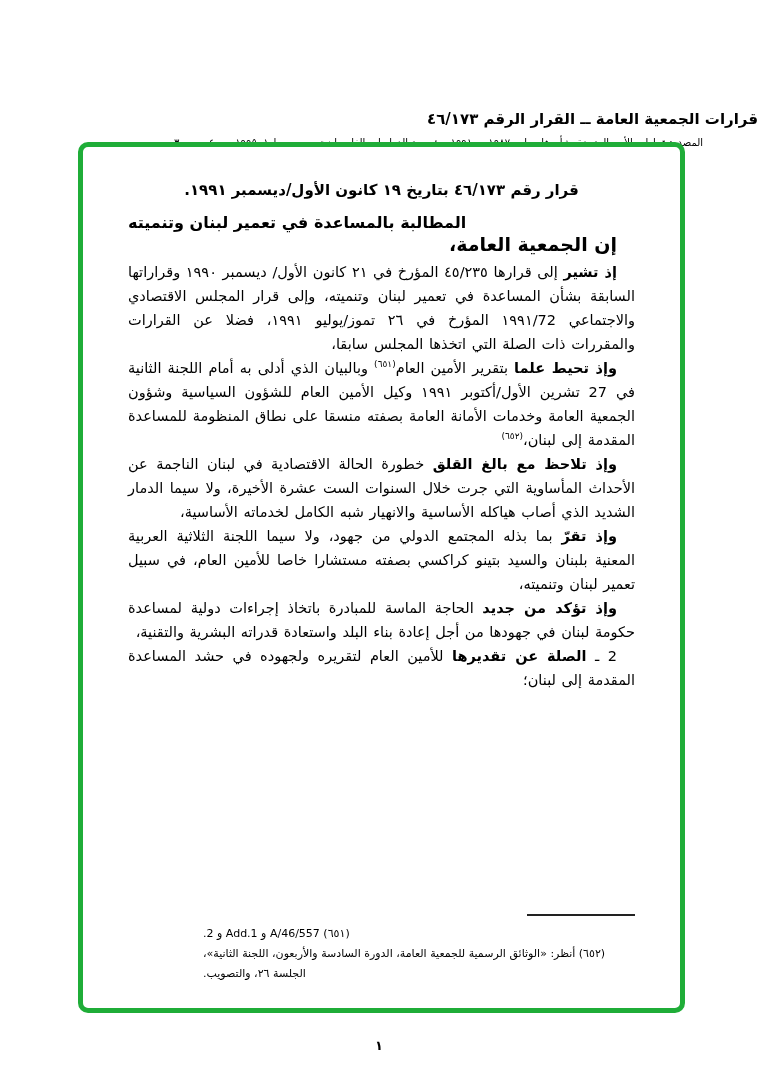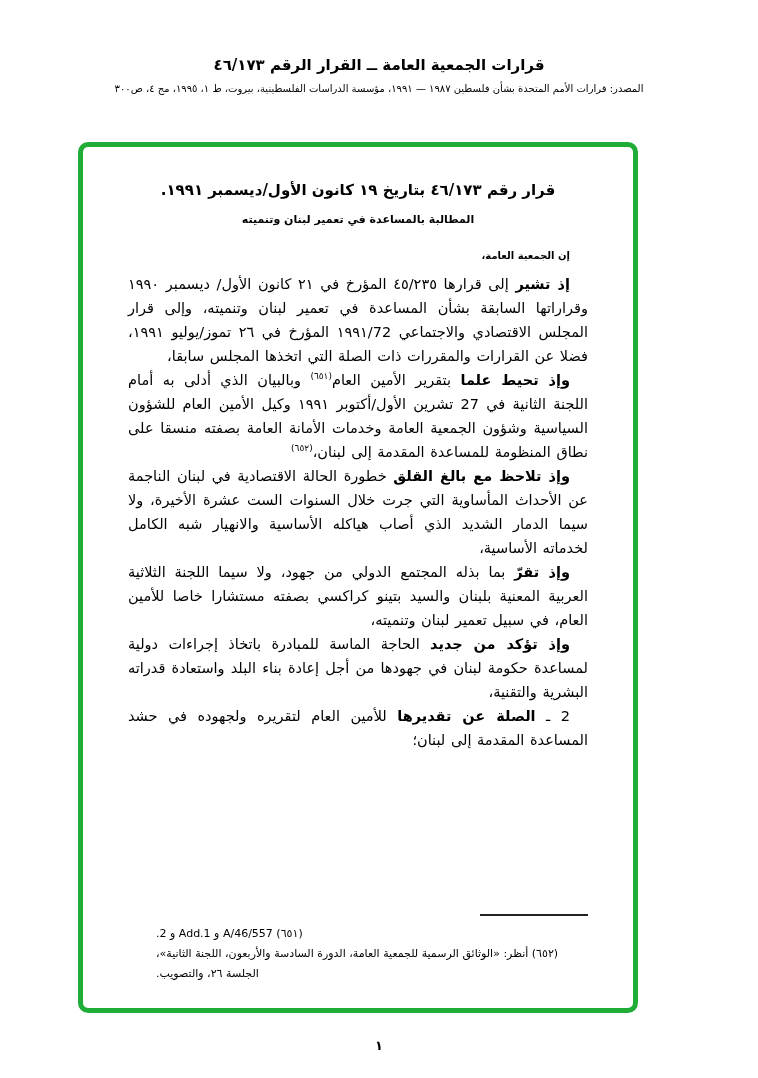--- a/index.html
+++ b/index.html
@@ -4,39 +4,39 @@
 <style>
   * { margin:0; padding:0; box-sizing:border-box; }
   html,body { background:#ffffff; }
   body {
     width:758px; height:1078px;
     position:relative;
     font-family:"DejaVu Sans", sans-serif;
     color:#000;
   }
   
-  .page-header { direction:rtl; text-align:center; padding-top:56px; }
+  .page-header { direction:rtl; text-align:right; padding-top:110px; }
   .doc-title { font-size:15px; font-weight:bold; letter-spacing:0; }
   .doc-source { font-size:10px; font-weight:normal; margin-top:9px; padding:0 55px; }
 
   
   .green-box {
     position:absolute; left:78px; top:142px;
-    width:560px; height:871px;
+    width:607px; height:871px;
     border:5px solid var(--border-green, #1fad38);
     border-radius:10px;
     background:#fff;
     padding:34px 45px 24px 45px;
     direction:rtl;
     display:flex; flex-direction:column;
     overflow:hidden;
   }
   .res-title { text-align:center; font-weight:bold; font-size:15px; margin-bottom:14px; }
-  .res-subtitle { text-align:center; font-weight:bold; font-size:11px; margin-bottom:18px; }
-  .opening { font-weight:bold; font-size:10px; text-indent:18px; line-height:24px; margin-bottom:4px; }
+  .res-subtitle { text-align:left; font-weight:bold; font-size:16px; }
+  .opening { font-weight:bold; font-size:19px; text-indent:18px; line-height:24px; margin-bottom:4px; }
   .para {
     font-size:14.5px; line-height:24px;
     text-align:justify; text-indent:18px;
     word-spacing:1px;
   }
   .para .lead { font-weight:bold; }
   .para .num { font-weight:normal; }
   sup.fn-ref { font-size:9px; line-height:0; vertical-align:super; }
 
   

